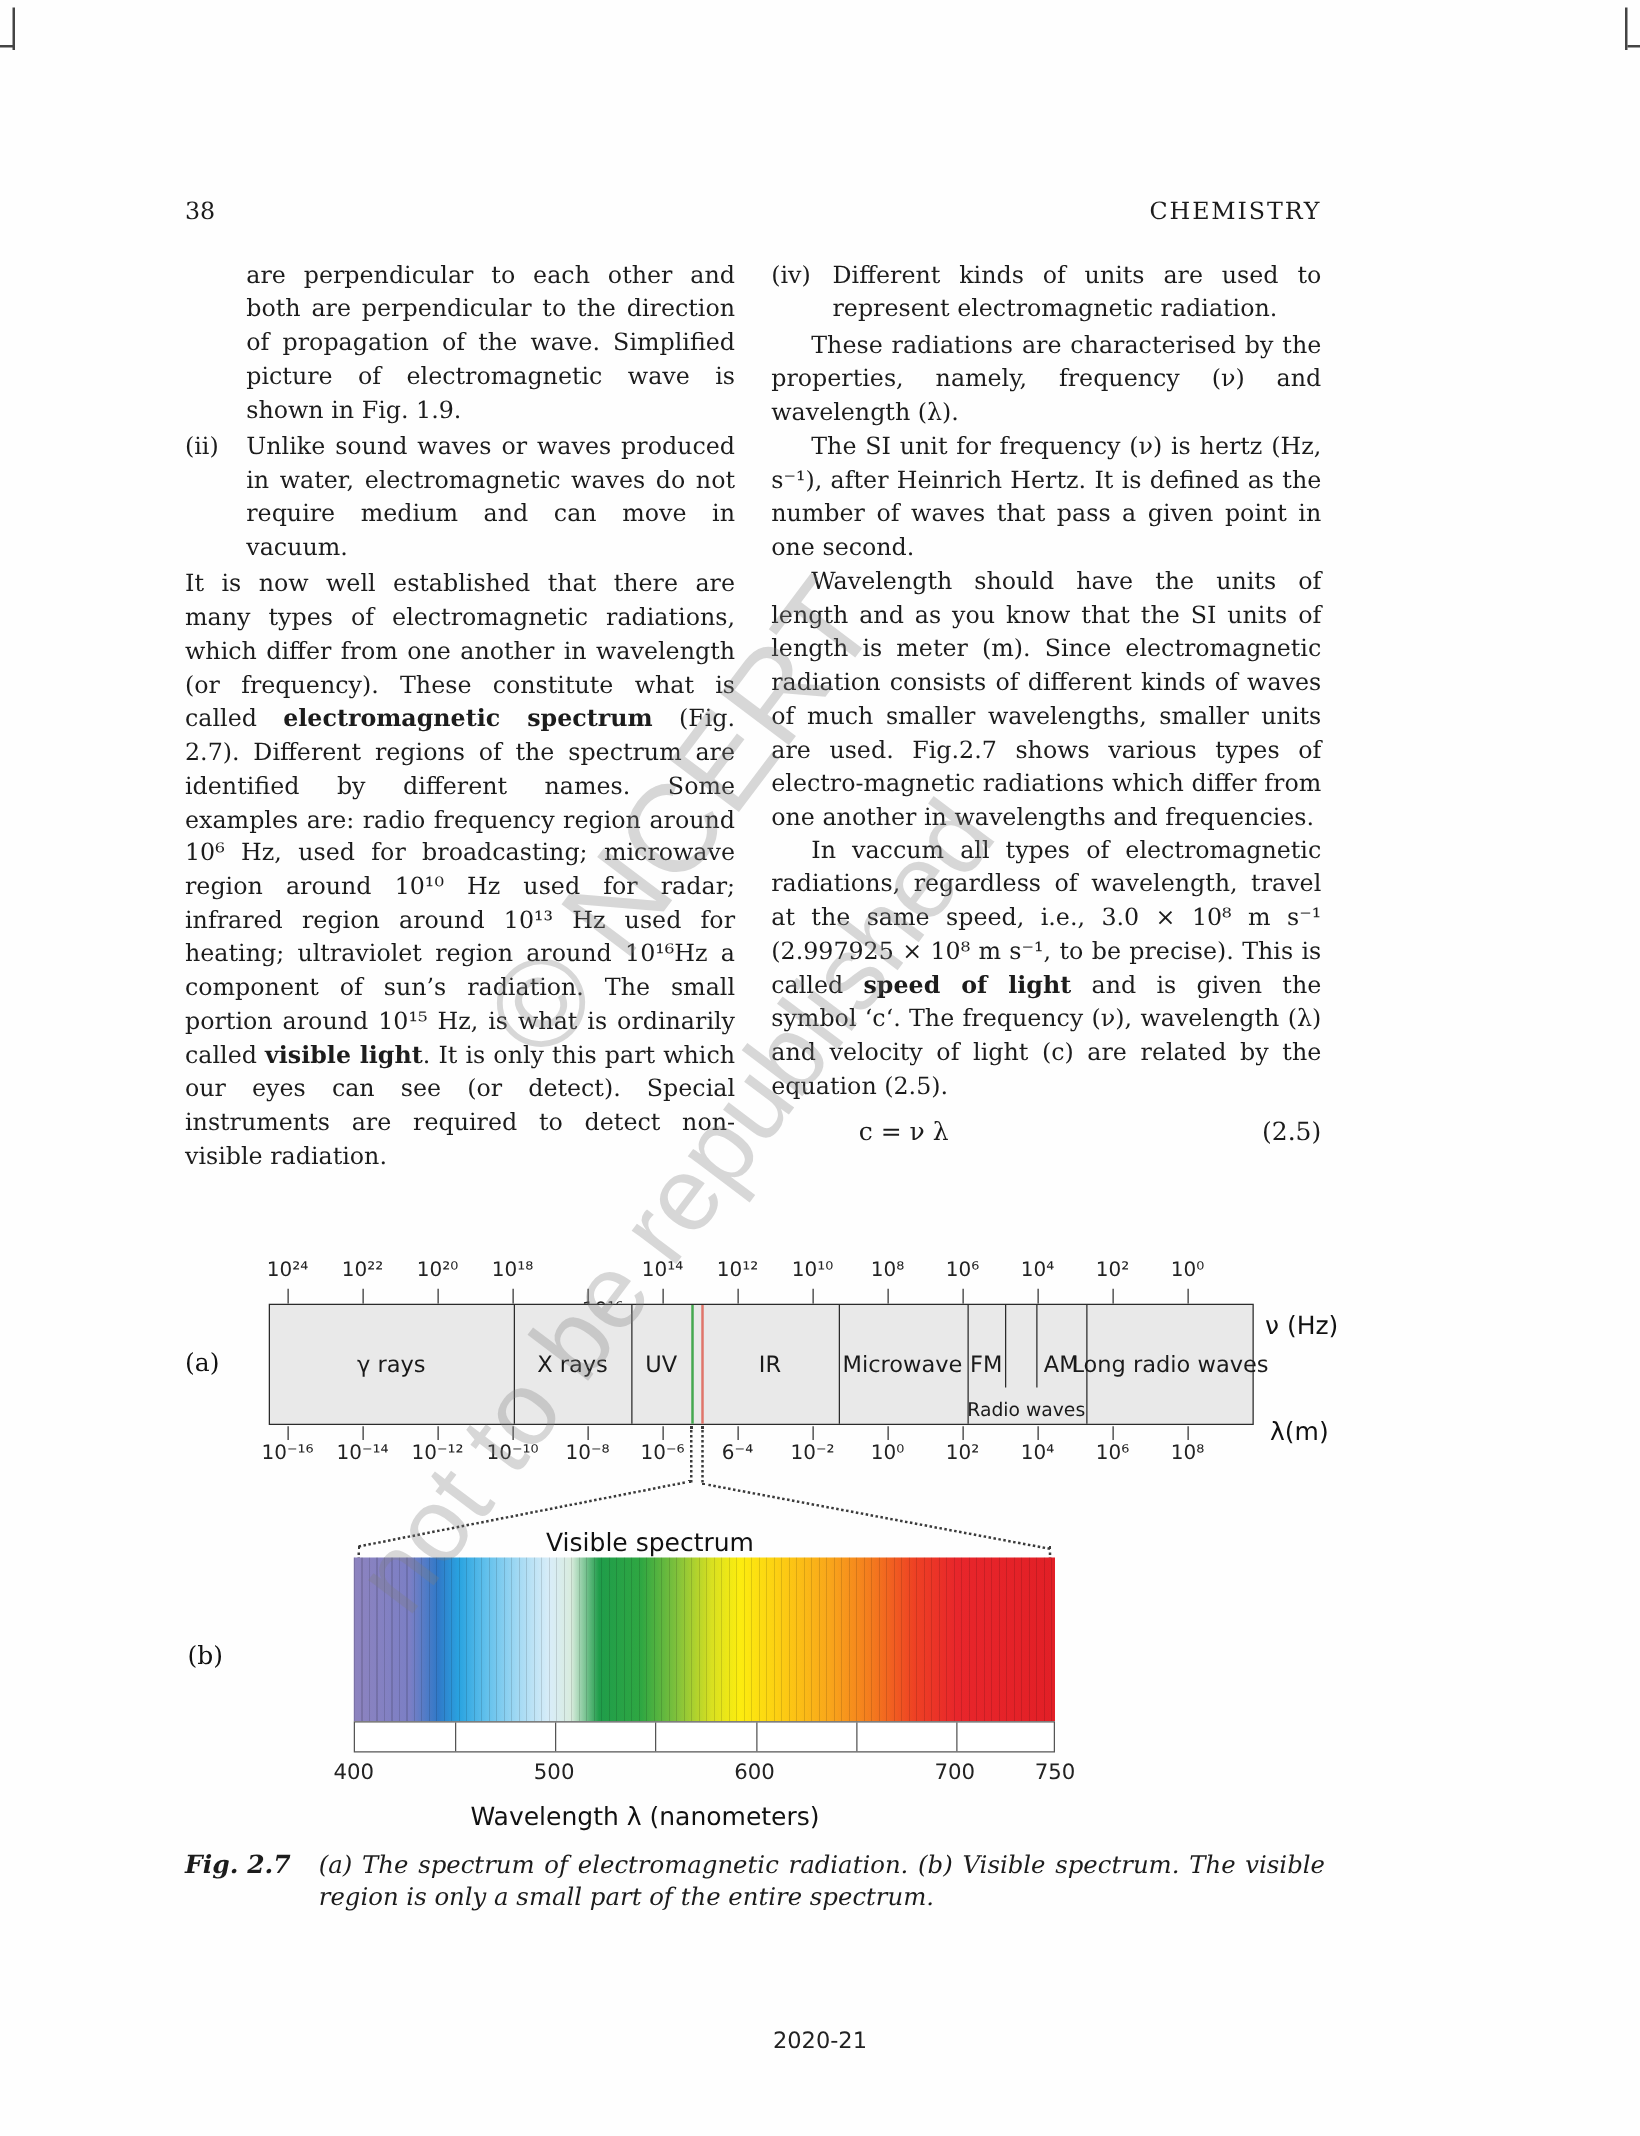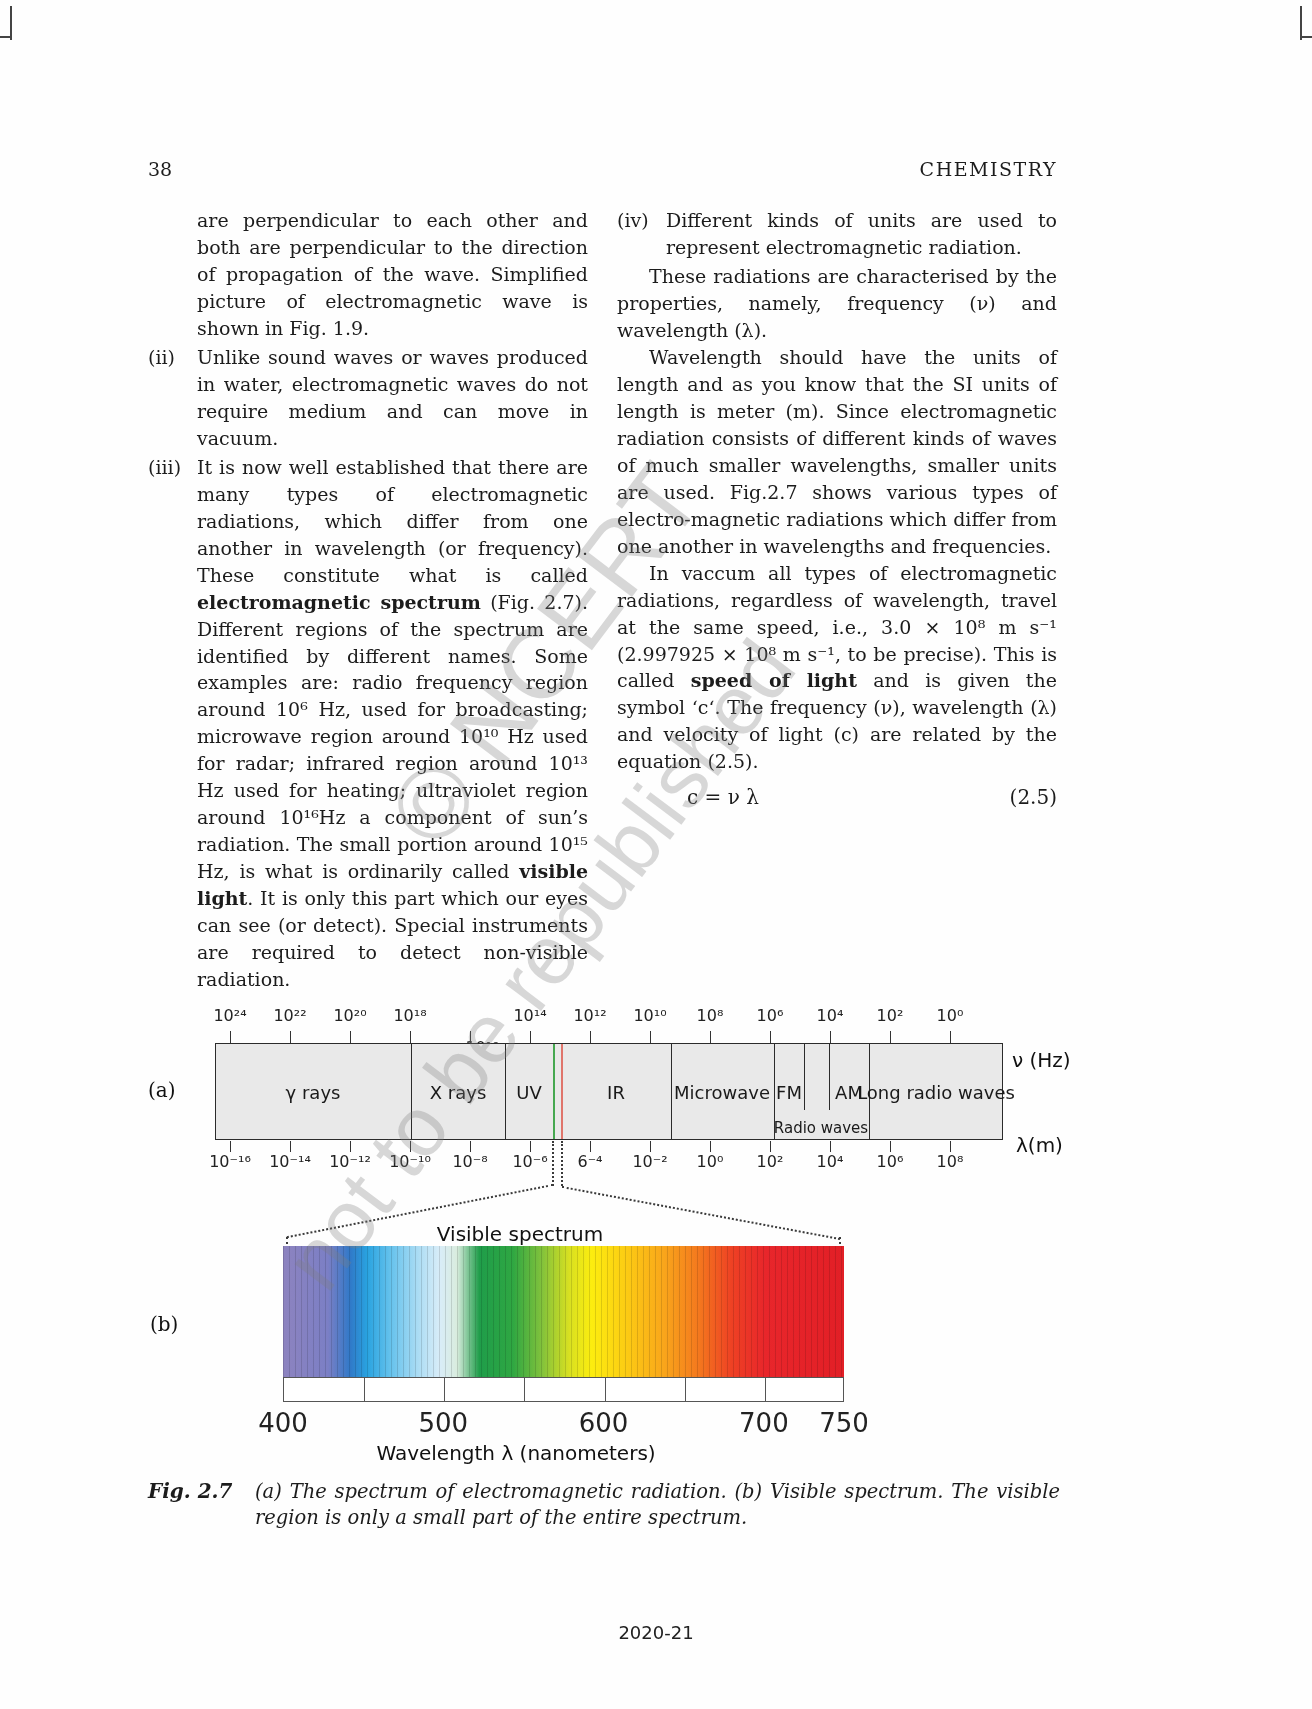--- a/index.html
+++ b/index.html
@@ -47,21 +47,21 @@
   .dot-d{position:absolute;height:0;border-top:2px dotted #3a3a3a;transform-origin:0 0;}
   .visible-label{position:absolute;left:520px;top:1222px;transform:translateX(-50%);
                  font-size:20px;color:#111;}
   .band-b{position:absolute;left:283px;top:1246px;width:561px;height:131px;}
   .band-b:after{content:"";position:absolute;inset:0;
      background:repeating-linear-gradient(90deg,rgba(0,0,0,0.13) 0 1px,rgba(255,255,255,0) 1px 6px);}
   .ruler{position:absolute;left:283px;top:1377px;width:561px;height:25px;
          border:1px solid #555;box-sizing:border-box;background:#fff;}
   .ruler .tickmark{position:absolute;top:0;width:1px;height:100%;background:#555;}
   .nm-labels{top:1408px;height:24px;}
-  .nm-labels .axis-label{font-size:26px;text-align:center;}
+  .nm-labels .axis-label{font-size:17px;text-align:center;}
   .nm-axis-label{position:absolute;left:516px;top:1441px;transform:translateX(-50%);
                  font-size:20px;color:#111;}
   .caption-fig{position:absolute;left:148px;top:1479px;font-family:"DejaVu Serif",serif;
                font-weight:700;font-style:italic;font-size:20px;}
   .caption-text{position:absolute;left:255px;top:1479px;width:805px;
                 font-family:"DejaVu Serif",serif;font-style:italic;font-size:19.5px;
                 line-height:1.35;text-align:justify;}
   .footer{position:absolute;left:0;top:1622px;width:1312px;text-align:center;
           font-family:"DejaVu Sans",sans-serif;font-size:18px;color:#222;}
   
@@ -90,30 +90,30 @@
     <div class="col">
       <div class="li">
         <span class="li-label"></span>
         <span class="li-body">are perpendicular to each other and both are perpendicular to the direction of propagation of the wave. Simplified picture of electromagnetic wave is shown in Fig. 1.9.</span>
       </div>
       <div class="li">
         <span class="li-label">(ii)</span>
         <span class="li-body">Unlike sound waves or waves produced in water, electromagnetic waves do not require medium and can move in vacuum.</span>
       </div>
       <div class="li">
-        <span class="li-label">(iii)</span>
         <span class="li-body"><span>It is now well established that there are many types of electromagnetic radiations, which differ from one another in wavelength (or frequency). These constitute what is called </span><span class="b">electromagnetic spectrum</span><span> (Fig. 2.7). Different regions of the spectrum are identified by different names. Some examples are: radio frequency region around 10⁶ Hz, used for broadcasting; microwave region around 10¹⁰ Hz used for radar; infrared region around 10¹³ Hz used for heating; ultraviolet region around 10¹⁶Hz a component of sun’s radiation. The small portion around 10¹⁵ Hz, is what is ordinarily called </span><span class="b">visible light</span><span>. It is only this part which our eyes can see (or detect). Special instruments are required to detect non-visible radiation.</span></span>
       </div>
     </div>
     <div class="col">
       <div class="li">
         <span class="li-label">(iv)</span>
         <span class="li-body">Different kinds of units are used to represent electromagnetic radiation.</span>
       </div>
       <p class="para">These radiations are characterised by the properties, namely, frequency (ν) and wavelength (λ).</p>
+      <p class="para">The SI unit for frequency (ν) is hertz (Hz, s⁻¹), after Heinrich Hertz. It is defined as the number of waves that pass a given point in one second.</p>
       <p class="para">Wavelength should have the units of length and as you know that the SI units of length is meter (m). Since electromagnetic radiation consists of different kinds of waves of much smaller wavelengths, smaller units are used. Fig.2.7 shows various types of electro-magnetic radiations which differ from one another in wavelengths and frequencies.</p>
       <p class="para"><span>In vaccum all types of electromagnetic radiations, regardless of wavelength, travel at the same speed, i.e., 3.0 × 10⁸ m s⁻¹ (2.997925 × 10⁸ m s⁻¹, to be precise). This is called </span><span class="b">speed of light</span><span> and is given the symbol ‘c‘. The frequency (ν), wavelength (λ) and velocity of light (c) are related by the equation (2.5).</span></p>
       <div class="equation">
         <span class="eq-expr">c = ν λ</span>
         <span class="eq-num">(2.5)</span>
       </div>
     </div>
   </div>
 
   <div class="fig">

